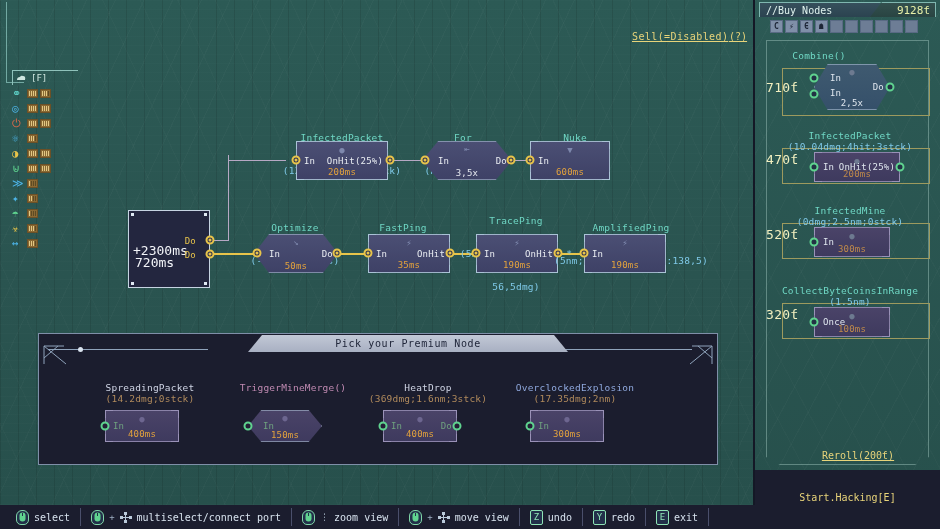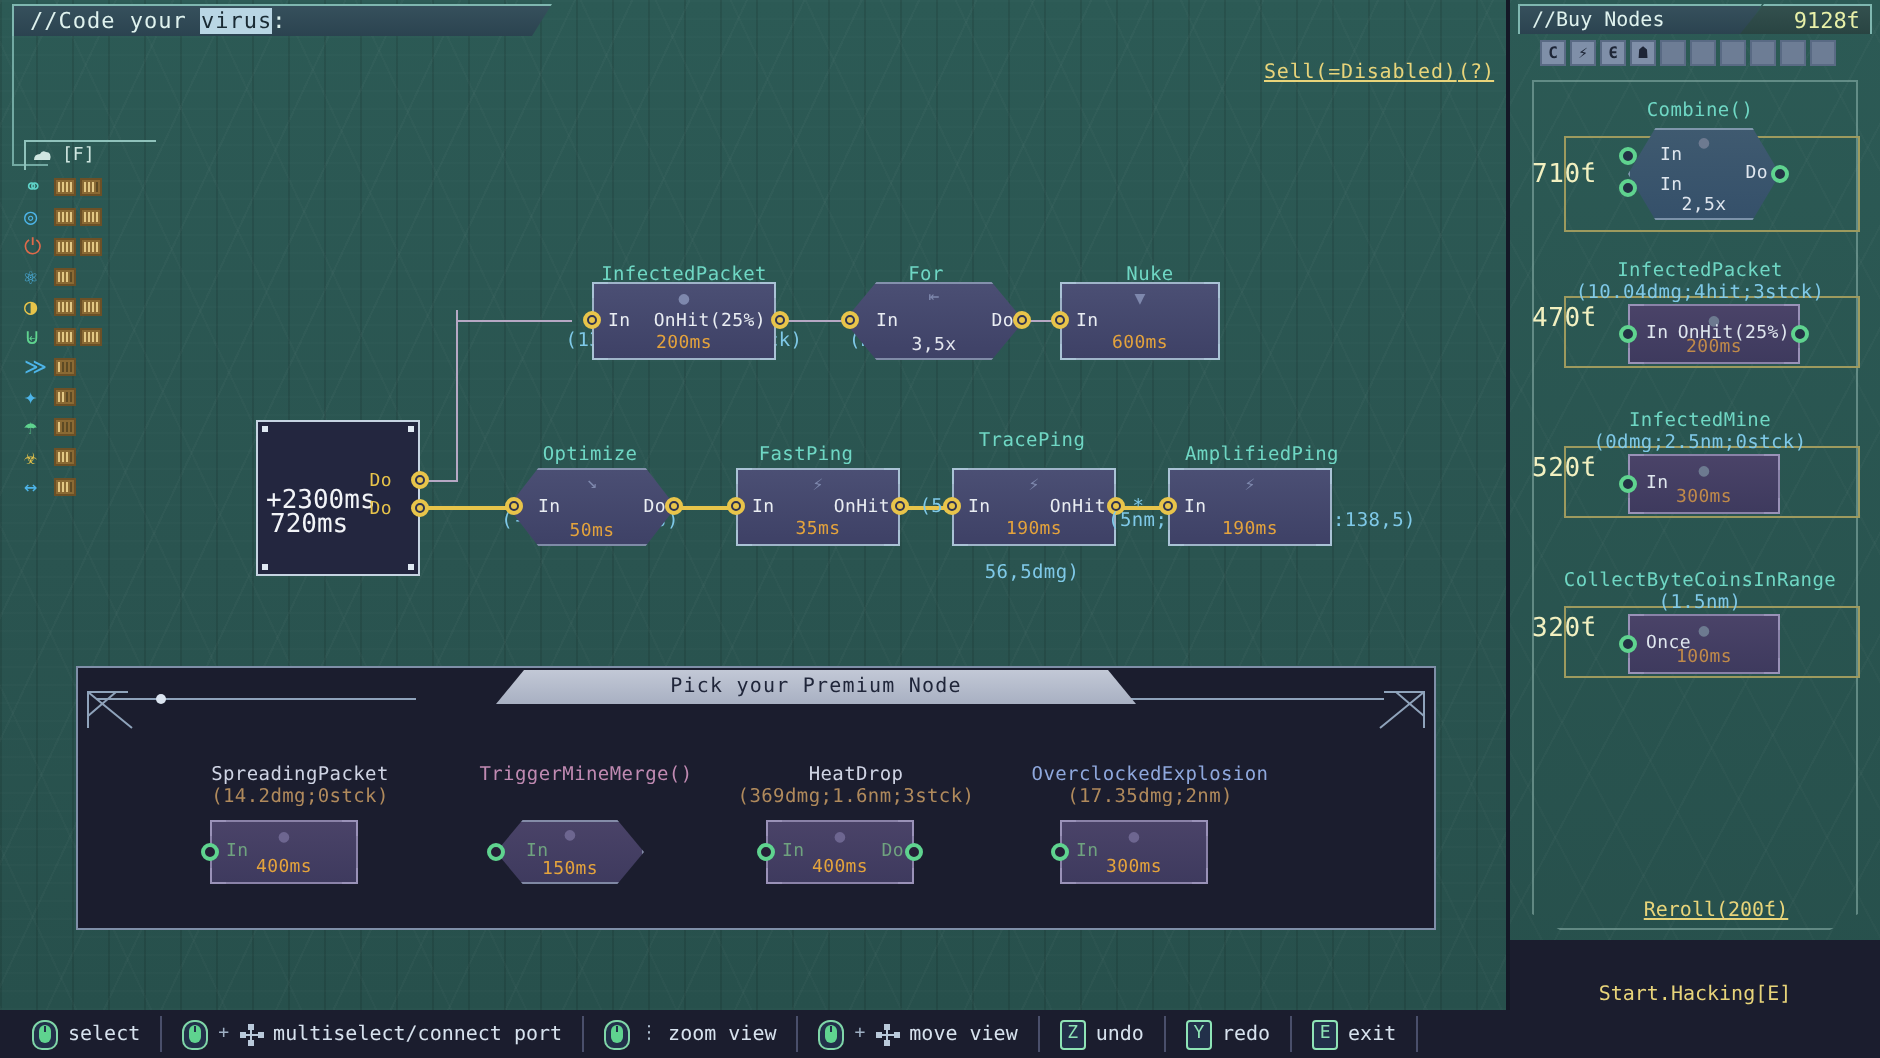--- a/index.html
+++ b/index.html
@@ -162,23 +162,20 @@
 </head>
 <body>
 
 <div class="app">
 
   <div class="canvas">
 
     <div class="frameL"></div>
     <div class="frameL2"></div>
 
-    <div class="titlebar">
-      <span>//Code your </span><span class="title-hl">virus</span><span>:</span>
-    </div>
 
     <a class="sell-link">Sell(=Disabled)</a>
     <a class="help-link">(?)</a>
 
     <div class="toolcol">
       <div class="tool-head">
         <svg class="tico" viewBox="0 0 12 12">
           <path d="M2 8 Q2 5 5 5 Q6 3 8 4 Q11 4 10 8 Z" fill="#cfe6e0"></path>
         </svg>
         <span class="key">[F]</span>
@@ -555,21 +552,21 @@
       <div class="slot empty"></div>
       <div class="slot empty"></div>
       <div class="slot empty"></div>
       <div class="slot empty"></div>
       <div class="slot empty"></div>
       <div class="slot empty"></div>
     </div>
   <div class="rerollbox"></div>
   <div id="shop-items">
       <div class="buyframe" style="left: 782px; top: 68px; width: 148px; height: 48px;"></div>
-      <div class="nodelabel" style="left: 760px; top: 50px; width: 180px;"><div class="nl-name">Combine()</div></div>
+      <div class="nodelabel" style="left: 729px; top: 50px; width: 180px;"><div class="nl-name">Combine()</div></div>
       <div class="price" style="left: 766px; top: 80px;">710ƭ</div>
       <div class="node hex" style="left: 814px; top: 64px; width: 76px; height: 46px; background: linear-gradient(rgb(63, 90, 112), rgb(53, 80, 106));">
         <span class="nodeglyph" style="color: rgb(109, 122, 144);">●</span>
         <span class="portlbl" style="left: 16px; color: rgb(223, 230, 238); top: 30%;">In</span>
         <span class="portlbl" style="left: 16px; color: rgb(223, 230, 238); top: 62%;">In</span>
         <span class="portlbl" style="right: 6px; color: rgb(223, 230, 238);">Do</span>
         <span class="ms" style="color: rgb(223, 230, 238);">2,5x</span>
       </div>
       <div class="port green" style="left: 814px; top: 78px; background: rgb(34, 50, 68);"></div>
       <div class="port green" style="left: 814px; top: 94px; background: rgb(34, 50, 68);"></div>

